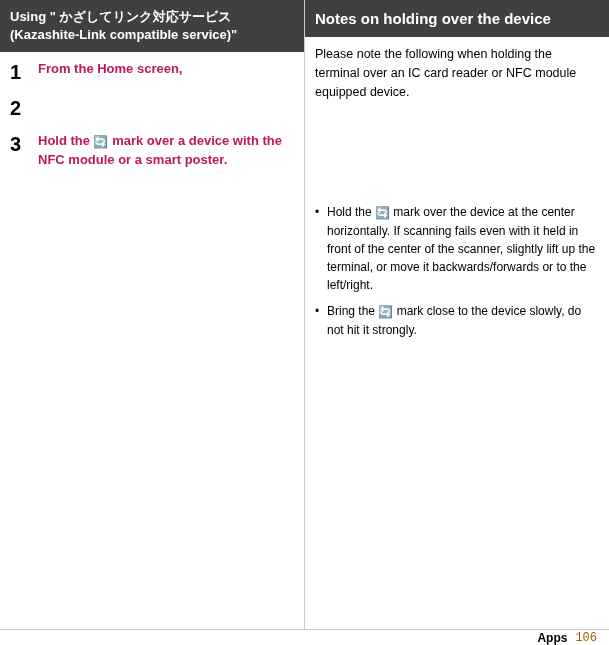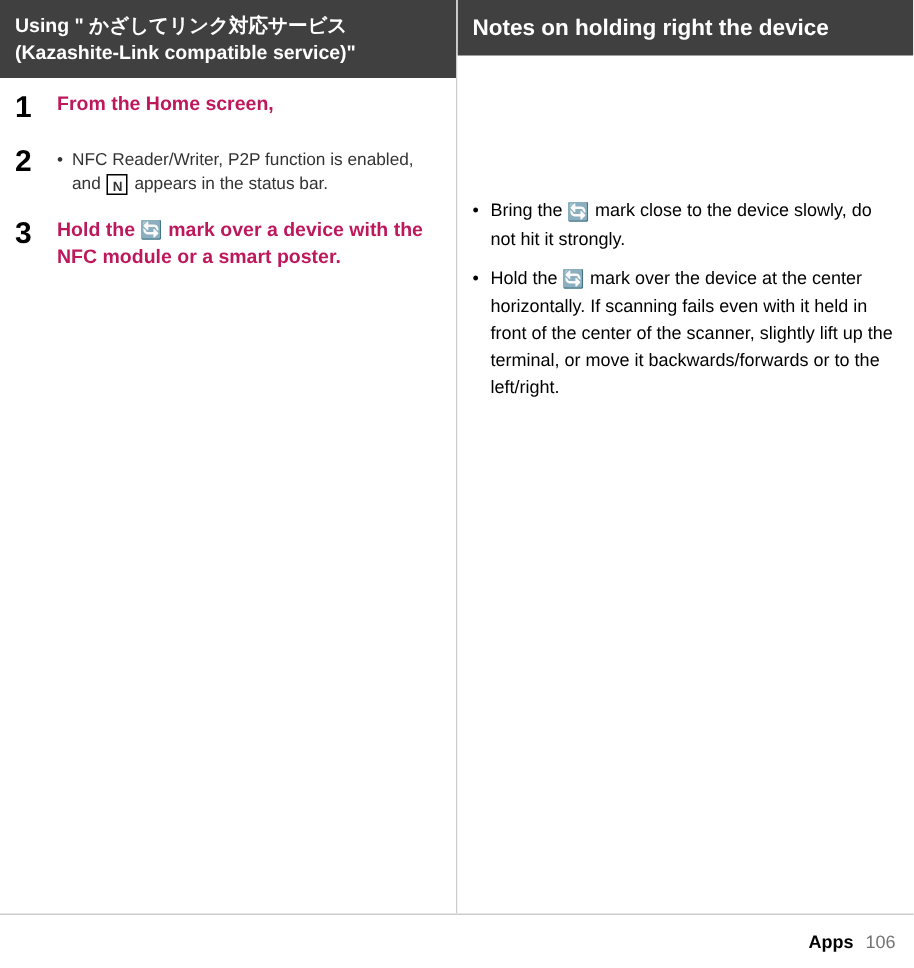--- a/index.html
+++ b/index.html
@@ -181,39 +181,40 @@
     }
 
     .notes-list li::before {
       content: '•';
       position: absolute;
       left: 0;
     }
 
     
     .footer {
-      height: 36px;
+      height: 16px;
       display: flex;
       align-items: center;
       justify-content: flex-end;
       padding: 0 12px;
       border-top: 1px solid #ccc;
       background: #fff;
     }
 
     .footer-apps {
       font-size: 12px;
       color: #000;
       font-weight: bold;
       margin-right: 8px;
     }
 
     .footer-page {
       font-size: 12px;
-      color: #737373;
+      color: #a16207;
+      font-family: Liberation Mono, monospace;
     }
   </style>
 </head>
 <body>
 
 <div class="page-container">
   <div class="content-area">
 
     <div class="left-panel">
       <div class="left-panel-header">
@@ -226,56 +227,50 @@
           <div class="step-content">
             <p>
               <span class="step-title">From the Home screen,</span><br>
             </p>
           </div>
         </div>
 
         <div class="step">
           <div class="step-number">2</div>
           <div class="step-content">
-            <ul class="bullet-list">
-              <li>
-                NFC Reader/Writer, P2P function is enabled, and 
-                <span class="inline-icon">N</span>
-                appears in the status bar.
-              </li>
-            </ul>
           </div>
         </div>
 
         <div class="step">
           <div class="step-number">3</div>
           <div class="step-content">
             <p>
               <span class="step-title">
                 Hold the <span class="nfc-mark">🔄</span> mark over a device with the NFC module or a smart poster.
               </span>
             </p>
           </div>
         </div>
 
       </div>
     </div>
 
     <div class="right-panel">
       <div class="right-panel-header">
-        <span>Notes on holding right the device</span>
+        <span>Notes on holding over the device</span>
       </div>
       <div class="right-panel-body">
+        <p class="intro-text">Please note the following when holding the terminal over an IC card reader or NFC module equipped device.</p>
         <div class="notes-spacer"></div>
         <ul class="notes-list">
           <li>
-            Bring the <span class="nfc-mark">🔄</span> mark close to the device slowly, do not hit it strongly.
+            Hold the <span class="nfc-mark">🔄</span> mark over the device at the center horizontally. If scanning fails even with it held in front of the center of the scanner, slightly lift up the terminal, or move it backwards/forwards or to the left/right.
           </li>
           <li>
-            Hold the <span class="nfc-mark">🔄</span> mark over the device at the center horizontally. If scanning fails even with it held in front of the center of the scanner, slightly lift up the terminal, or move it backwards/forwards or to the left/right.
+            Bring the <span class="nfc-mark">🔄</span> mark close to the device slowly, do not hit it strongly.
           </li>
         </ul>
       </div>
     </div>
 
   </div>
 
   <div class="footer">
     <span class="footer-apps">Apps</span>
     <span class="footer-page">106</span>

